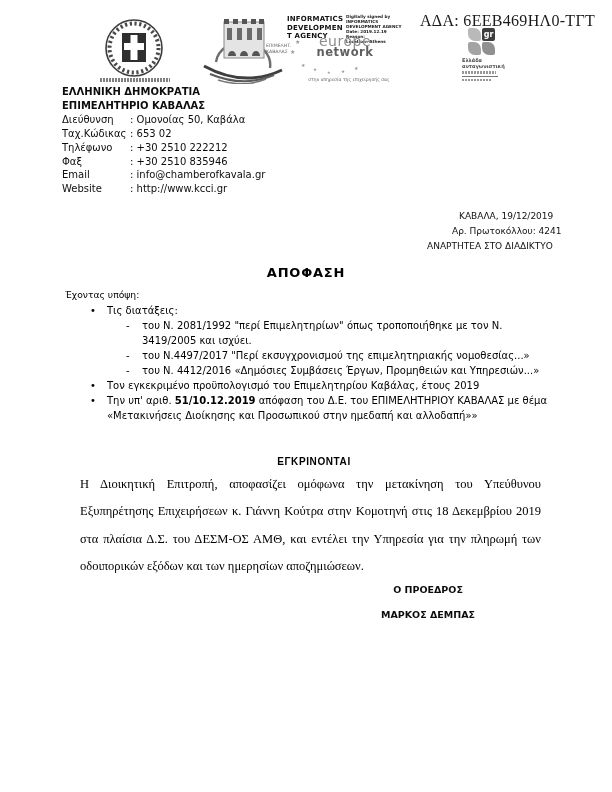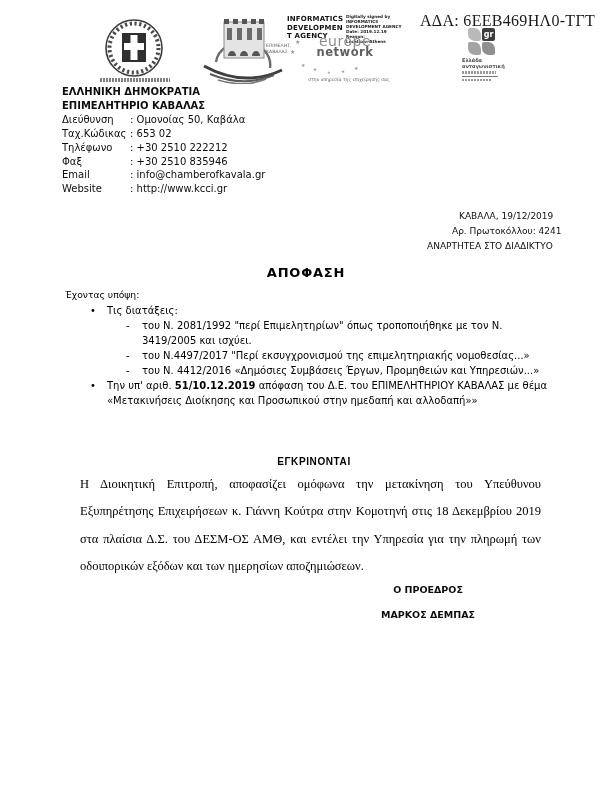--- a/index.html
+++ b/index.html
@@ -206,20 +206,21 @@
 
   <ul class="abs blist">
     <li>
       <span>Τις διατάξεις:</span>
       <ul class="dlist">
         <li>του Ν. 2081/1992 "περί Επιμελητηρίων" όπως τροποποιήθηκε με τον Ν. 3419/2005 και ισχύει.</li>
         <li>του Ν.4497/2017 "Περί εκσυγχρονισμού της επιμελητηριακής νομοθεσίας...»</li>
         <li>του Ν. 4412/2016 «Δημόσιες Συμβάσεις Έργων, Προμηθειών και Υπηρεσιών...»</li>
       </ul>
     </li>
+    <li>Τον εγκεκριμένο προϋπολογισμό του Επιμελητηρίου Καβάλας, έτους 2019</li>
     <li>
       <span>Την υπ' αριθ. </span><span class="bold-inline">51/10.12.2019</span><span> απόφαση του Δ.Ε. του ΕΠΙΜΕΛΗΤΗΡΙΟΥ ΚΑΒΑΛΑΣ με θέμα «Μετακινήσεις Διοίκησης και Προσωπικού στην ημεδαπή και αλλοδαπή»»</span>
     </li>
   </ul>
 
   <div class="abs approved">ΕΓΚΡΙΝΟΝΤΑΙ</div>
   <div class="abs body-par">Η Διοικητική Επιτροπή, αποφασίζει ομόφωνα την μετακίνηση του Υπεύθυνου Εξυπηρέτησης Επιχειρήσεων κ. Γιάννη Κούτρα στην Κομοτηνή στις 18 Δεκεμβρίου 2019 στα πλαίσια Δ.Σ. του ΔΕΣΜ-ΟΣ ΑΜΘ, και εντέλει την Υπηρεσία για την πληρωμή των οδοιπορικών εξόδων και των ημερησίων αποζημιώσεων.</div>
 
   <div class="abs sig">
     <div class="role">Ο ΠΡΟΕΔΡΟΣ</div>

